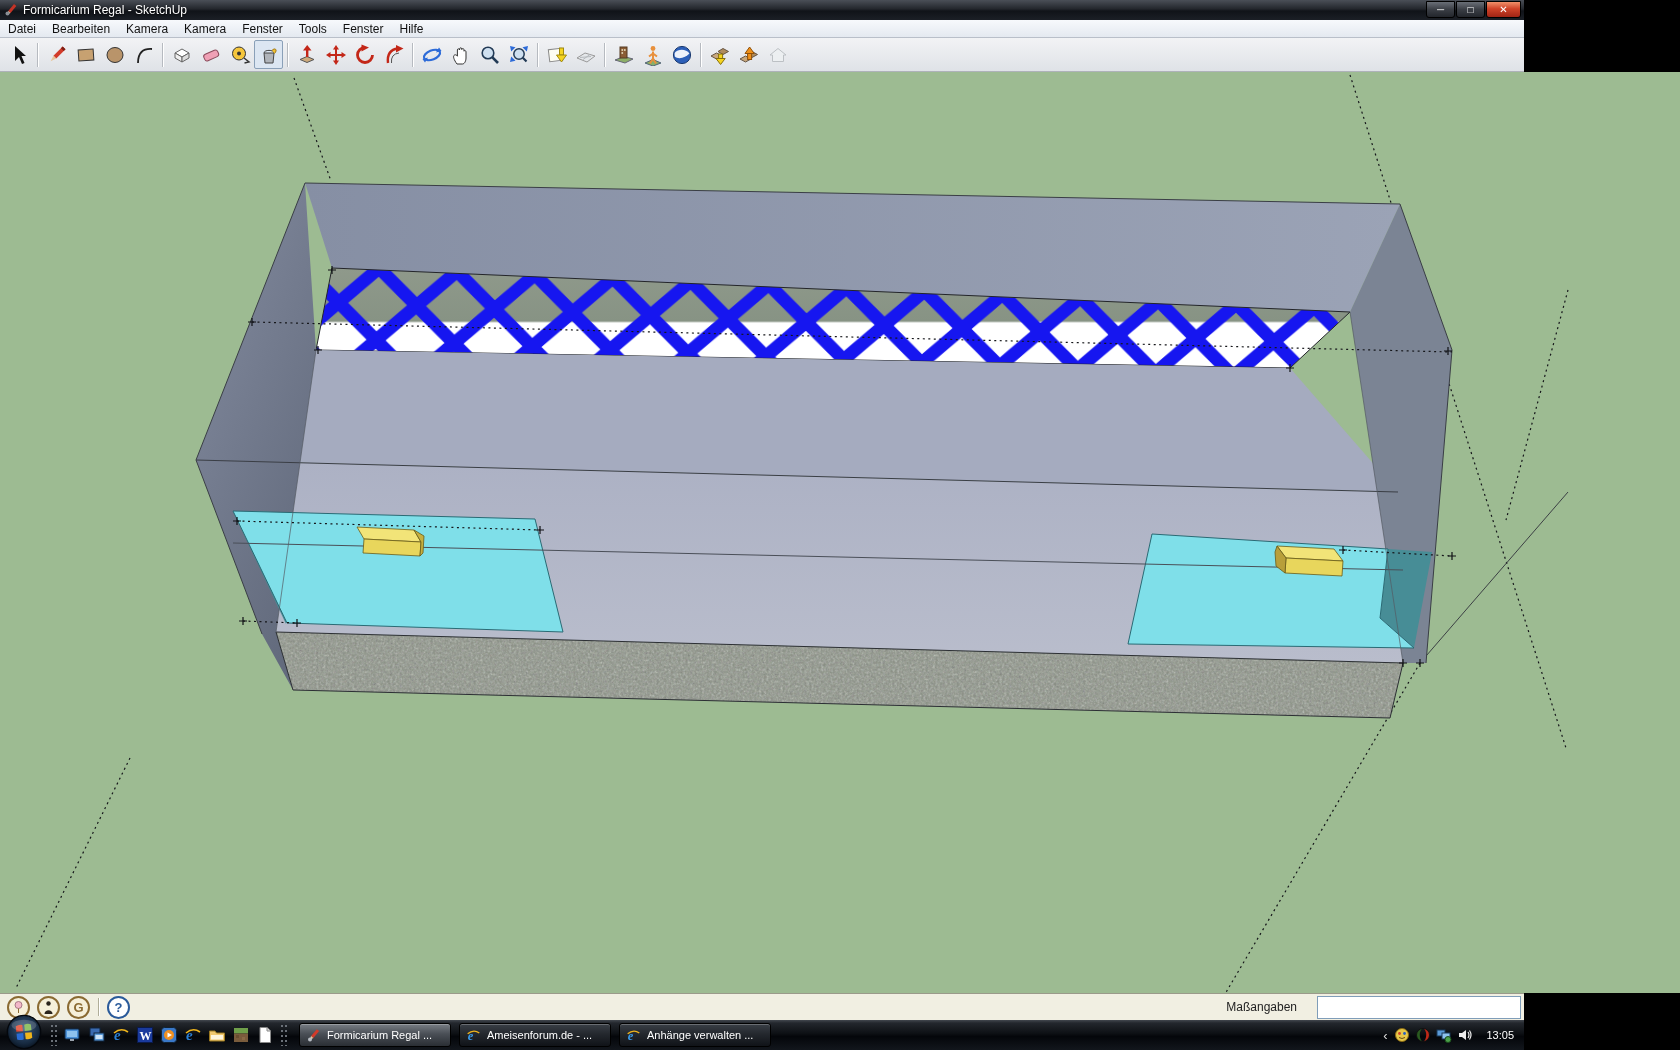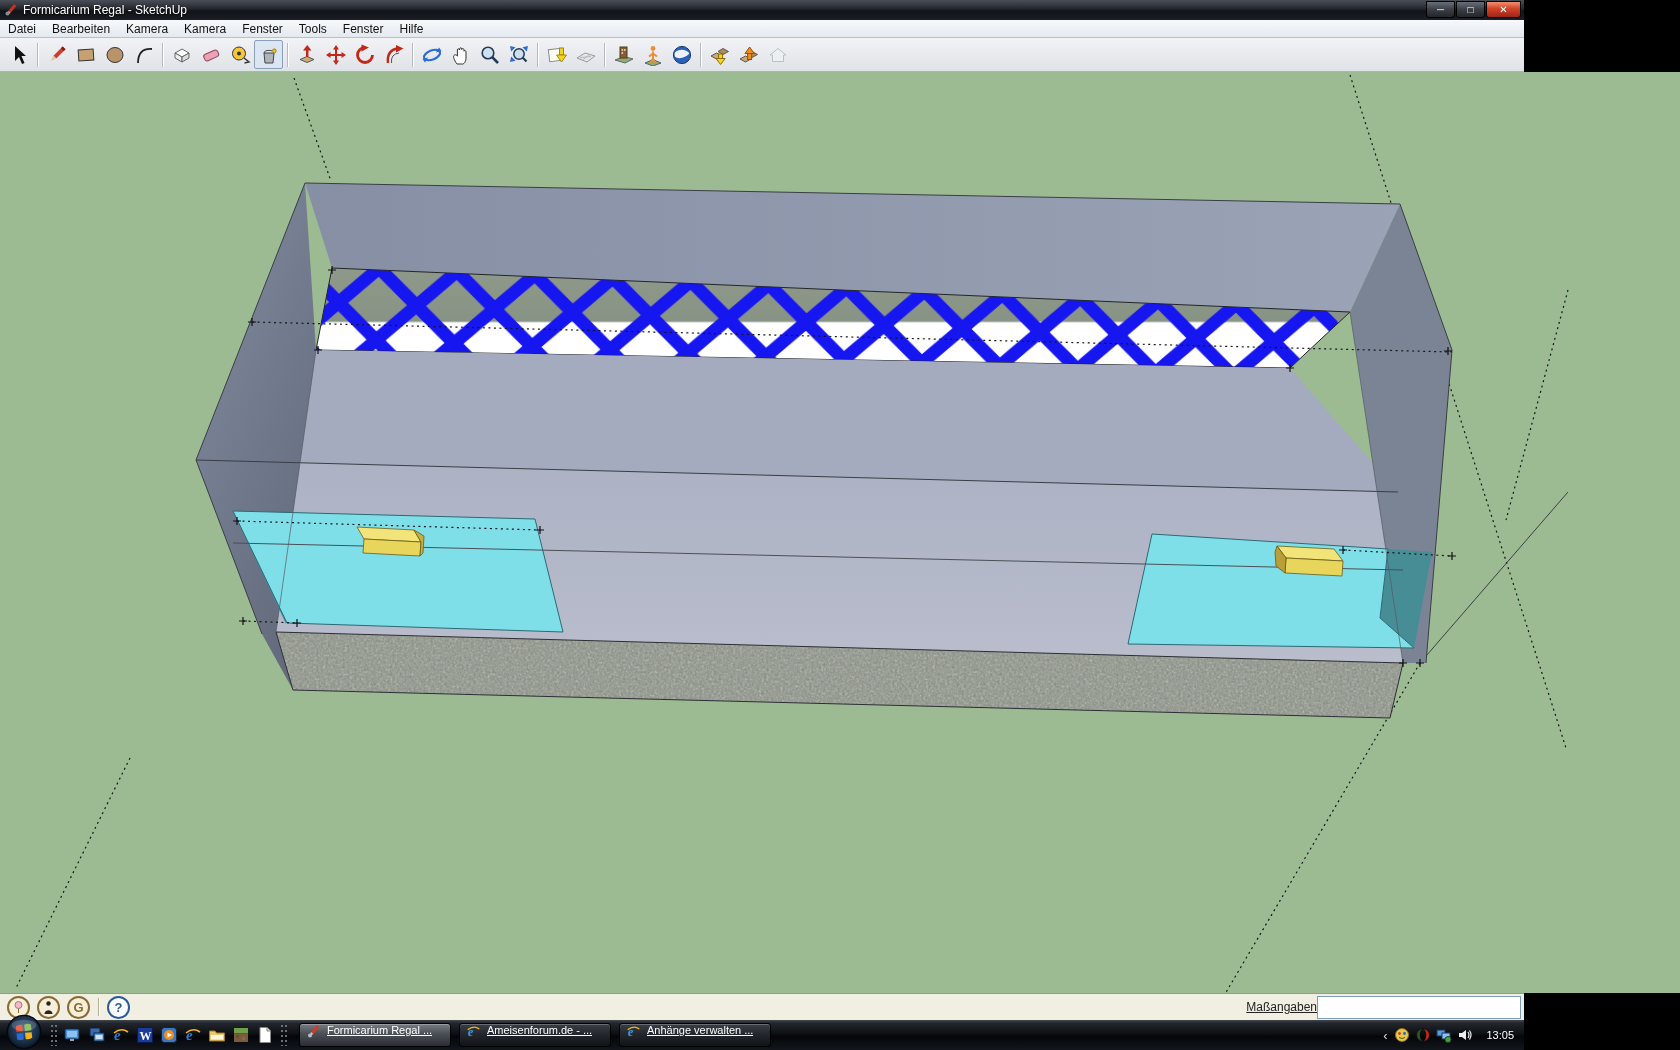--- a/index.html
+++ b/index.html
@@ -30,35 +30,35 @@
   .tsep{width:1px;height:24px;background:#b6bac0;margin:0 4px;box-shadow:1px 0 0 #fff;}
 
   
   #viewport{position:absolute;top:72px;left:0;width:1680px;height:921px;}
 
   
   #statusbar{top:993px;height:27px;background:#f1efe2;border-top:1px solid #9a9a8a;
     display:flex;align-items:center;font-size:12px;color:#222;}
   .sb-circ{width:19px;height:19px;border-radius:50%;margin-left:7px;display:flex;align-items:center;justify-content:center;}
   .sb-sep{width:1px;height:18px;background:#b0ad98;margin:0 8px;box-shadow:1px 0 0 #fff;}
-  #measure-label{margin-left:auto;padding-right:0;text-decoration:underline;}
+  #measure-label{margin-left:auto;padding-right:20px;}
   #measure-box{width:198px;height:19px;margin-right:3px;border:1px solid #7f9db9;background:#fff;
     font-size:12px;font-family:"Liberation Sans",sans-serif;}
 
   
   #taskbar{top:1020px;height:30px;background:linear-gradient(#42474e,#23272d 10%,#0d1014 45%,#04060a 55%,#12161c);
     display:flex;align-items:center;color:#fff;}
   #start-orb{width:38px;height:38px;margin:-6px 4px 0 5px;flex:0 0 auto;}
   .ql-dots{width:8px;height:22px;margin:0 3px;
     background:radial-gradient(circle at 2px 2px,#6a7078 1px,transparent 1.2px) 0 0/4px 5px repeat;}
   .qlbtn{width:22px;height:22px;display:flex;align-items:center;justify-content:center;margin:0 1px;}
   .qlbtn svg{width:18px;height:18px;}
   .taskbtn{width:152px;height:24px;margin-left:8px;border-radius:3px;border:1px solid #000;
-    display:flex;padding:0 6px;box-sizing:border-box;gap:6px;
-    background:linear-gradient(#3a3f46,#24282e 45%,#101318);box-shadow:inset 0 1px 0 rgba(255,255,255,.25);text-decoration:underline;}
+    display:flex;align-items:center;padding:0 6px;box-sizing:border-box;gap:6px;
+    background:linear-gradient(#3a3f46,#24282e 45%,#101318);box-shadow:inset 0 1px 0 rgba(255,255,255,.25);}
   .taskbtn.active{background:linear-gradient(#787d84,#4a4f56 45%,#2a2e34);}
   .taskbtn span{font-size:11px;color:#fff;white-space:nowrap;overflow:hidden;text-overflow:ellipsis;}
   .taskbtn svg{width:15px;height:15px;flex:0 0 auto;}
   #tray{margin-left:auto;display:flex;align-items:center;gap:5px;padding-right:10px;}
   #tray .tico svg{width:16px;height:16px;display:block;}
   #tray-chevron{font-size:13px;color:#ddd;margin-right:2px;}
   #clock{font-size:11px;color:#fff;margin-left:8px;}
 </style>
 </head>
 <body>

